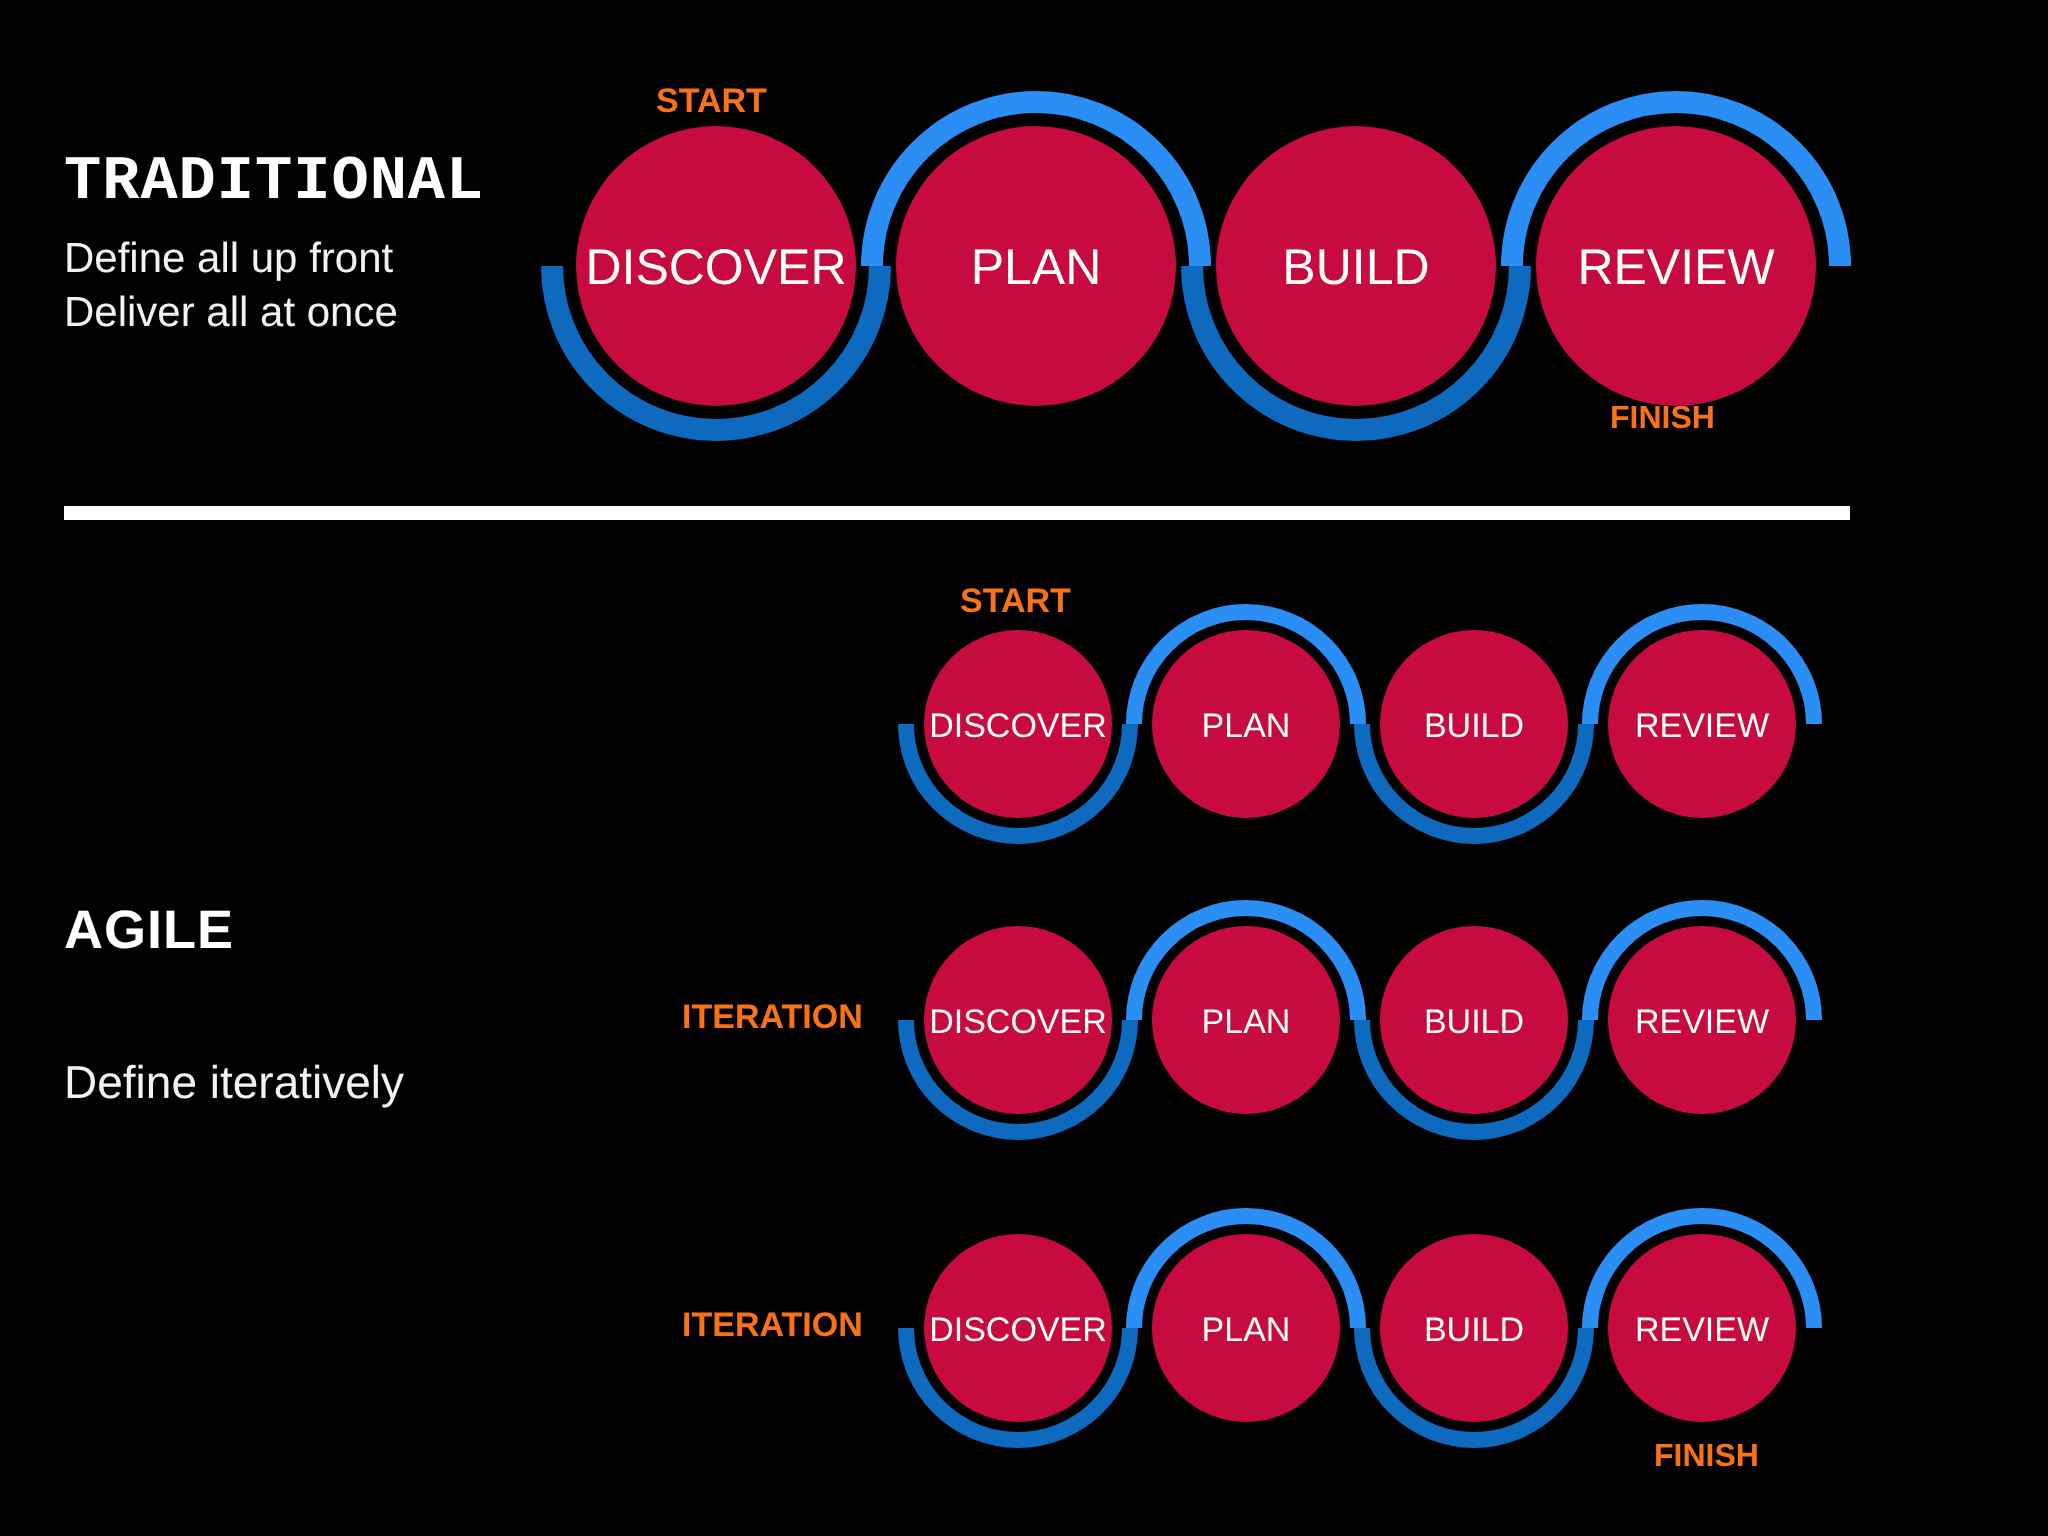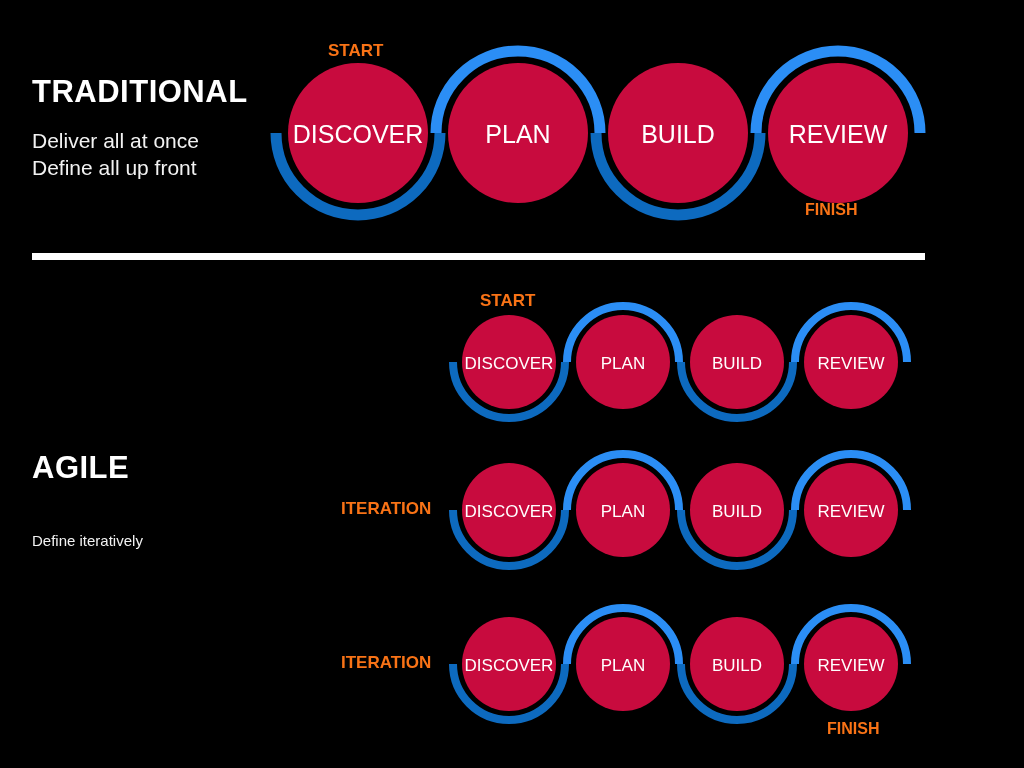--- a/index.html
+++ b/index.html
@@ -34,26 +34,26 @@
   }
   .sect-line {
     font-family: "Liberation Sans", sans-serif;
     font-weight: normal;
     color: #f2f2f2;
     white-space: nowrap;
     line-height: 1.28;
   }
 
   #traditional-block { left: 32px; top: 76px; }
-  #traditional-block .sect-heading { font-size: 31px; margin-bottom: 21px; }
+  #traditional-block .sect-heading { font-size: 31px; margin-bottom: 10px; font-family: Liberation Mono, monospace; }
   #traditional-block .sect-line { font-size: 21px; }
 
   #agile-block { left: 32px; top: 452px; }
-  #agile-block .sect-heading { font-size: 31px; margin-bottom: 18px; }
-  #agile-block .sect-line { font-size: 15px; margin-top: 48px; }
+  #agile-block .sect-heading { font-size: 27px; margin-bottom: 18px; }
+  #agile-block .sect-line { font-size: 23px; margin-top: 48px; }
 
   
   #divider {
     position: absolute;
     left: 32px;
     top: 253px;
     width: 893px;
     height: 7px;
     background: #ffffff;
   }
@@ -83,22 +83,22 @@
     dominant-baseline: central;
   }
 </style>
 </head>
 <body style="background: rgb(0, 0, 0);">
 
 <div id="stage">
 
   <div class="text-block" id="traditional-block">
     <div class="sect-heading">TRADITIONAL</div>
+    <div class="sect-line">Define all up front</div>
     <div class="sect-line">Deliver all at once</div>
-    <div class="sect-line">Define all up front</div>
   </div>
 
   <div class="marker" id="m-trad-start" style="left: 328px; top: 42px; font-size: 17px;">START</div>
   <div class="marker" id="m-trad-finish" style="left: 805px; top: 202px; font-size: 16px;">FINISH</div>
 
   <svg class="flow-svg" id="svg-traditional" width="1024" height="250">
       <g>
         <path d="M 276 133 A 82 82 0 0 0 440 133" fill="none" stroke="#0D6ABF" stroke-width="11" stroke-linecap="butt"></path>
         <path d="M 436 133 A 82 82 0 0 1 600 133" fill="none" stroke="#2B8EF5" stroke-width="11" stroke-linecap="butt"></path>
         <path d="M 596 133 A 82 82 0 0 0 760 133" fill="none" stroke="#0D6ABF" stroke-width="11" stroke-linecap="butt"></path>

